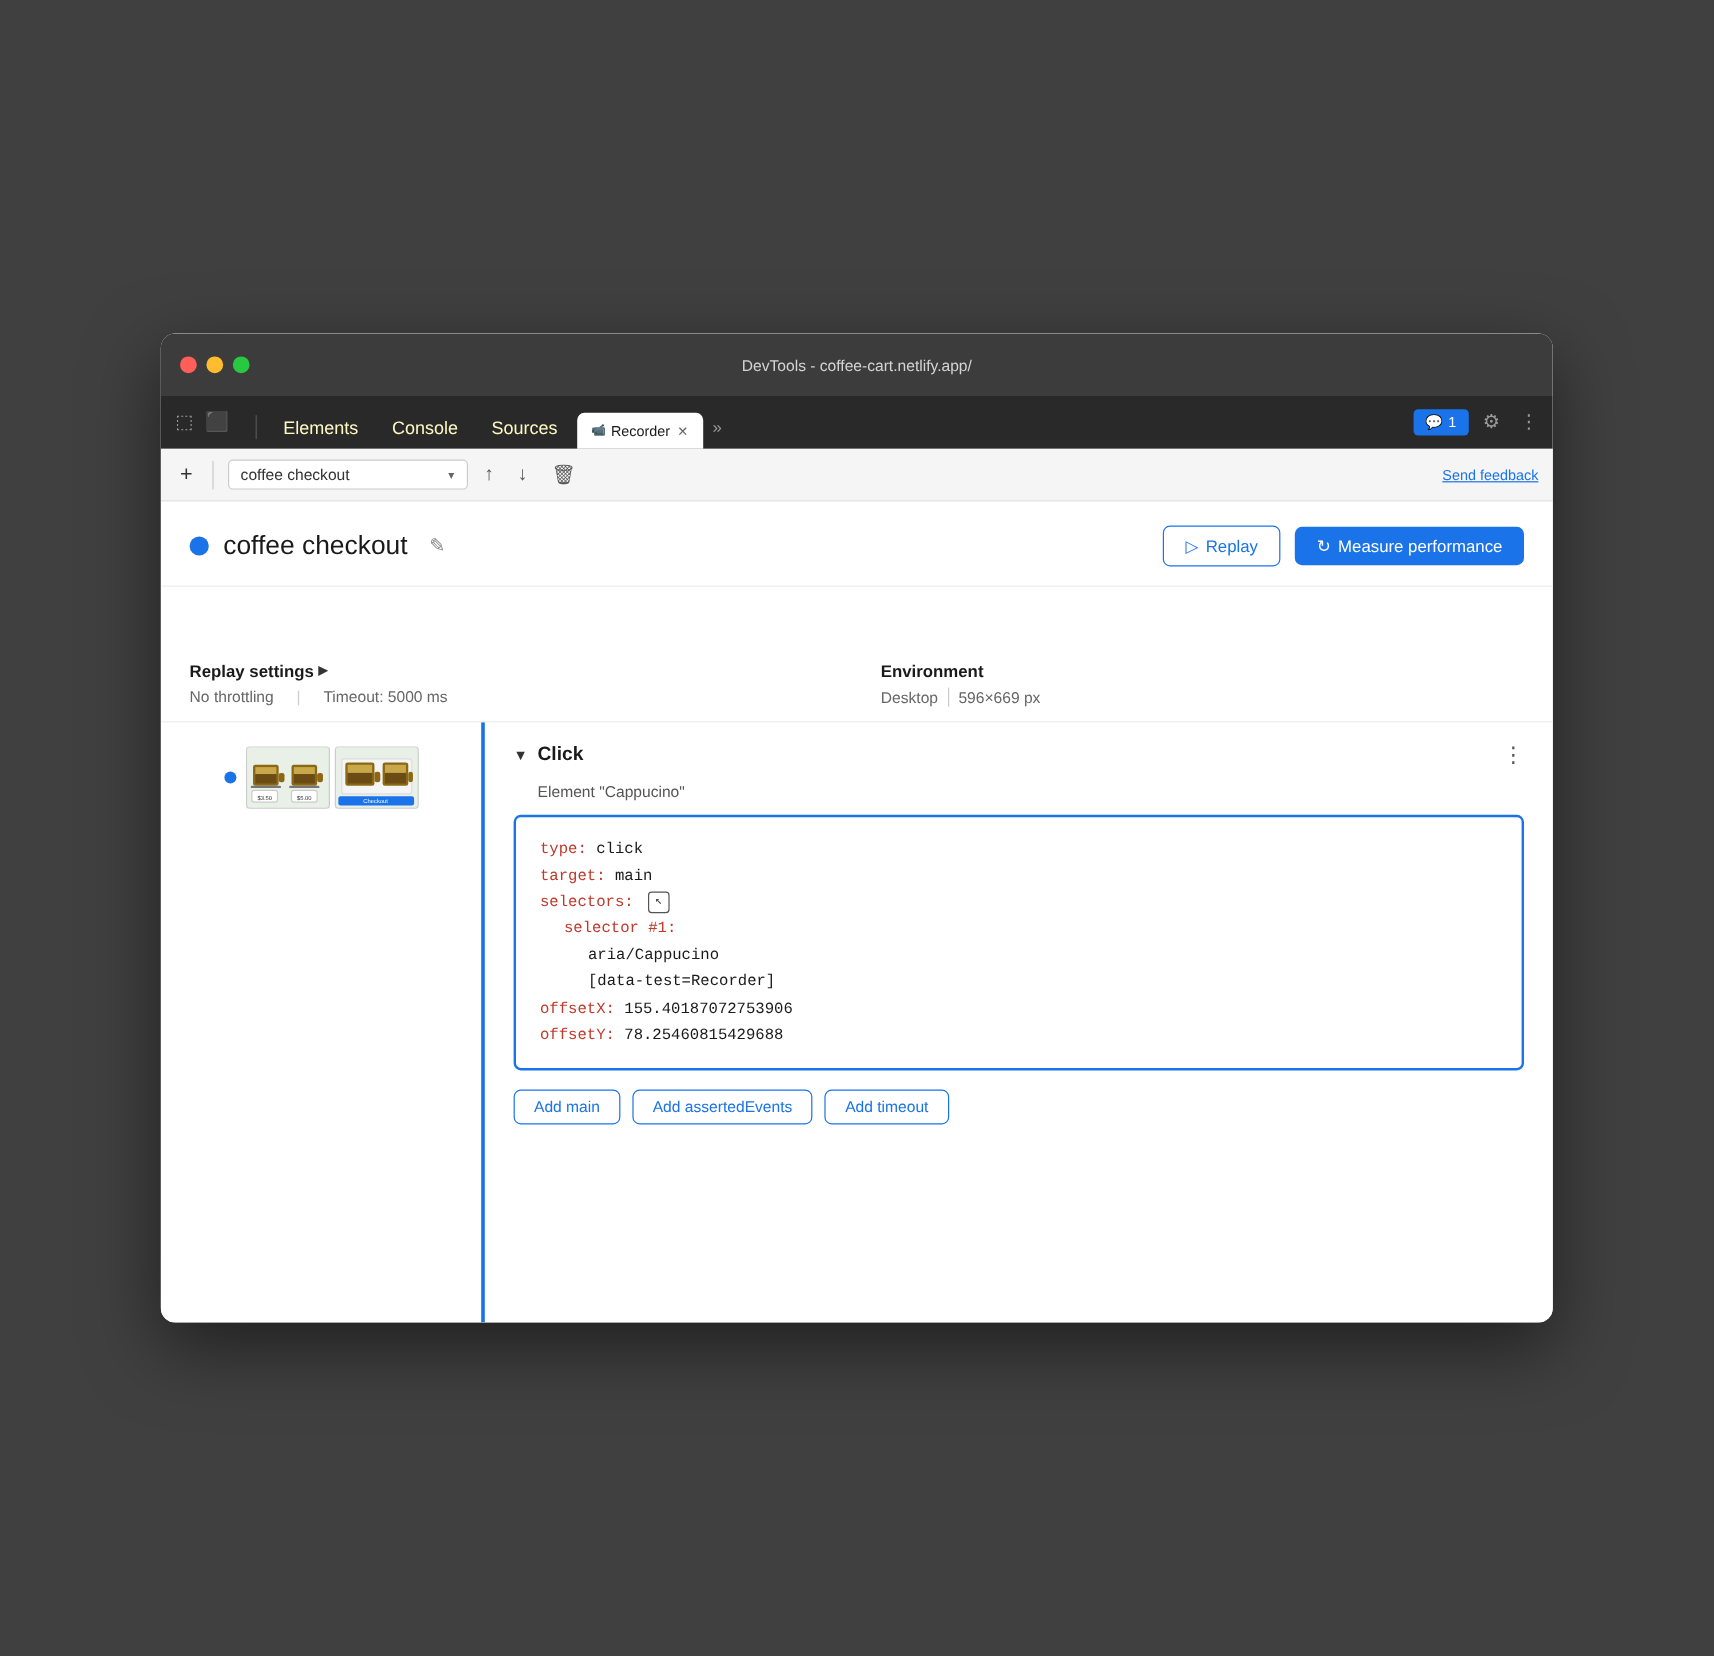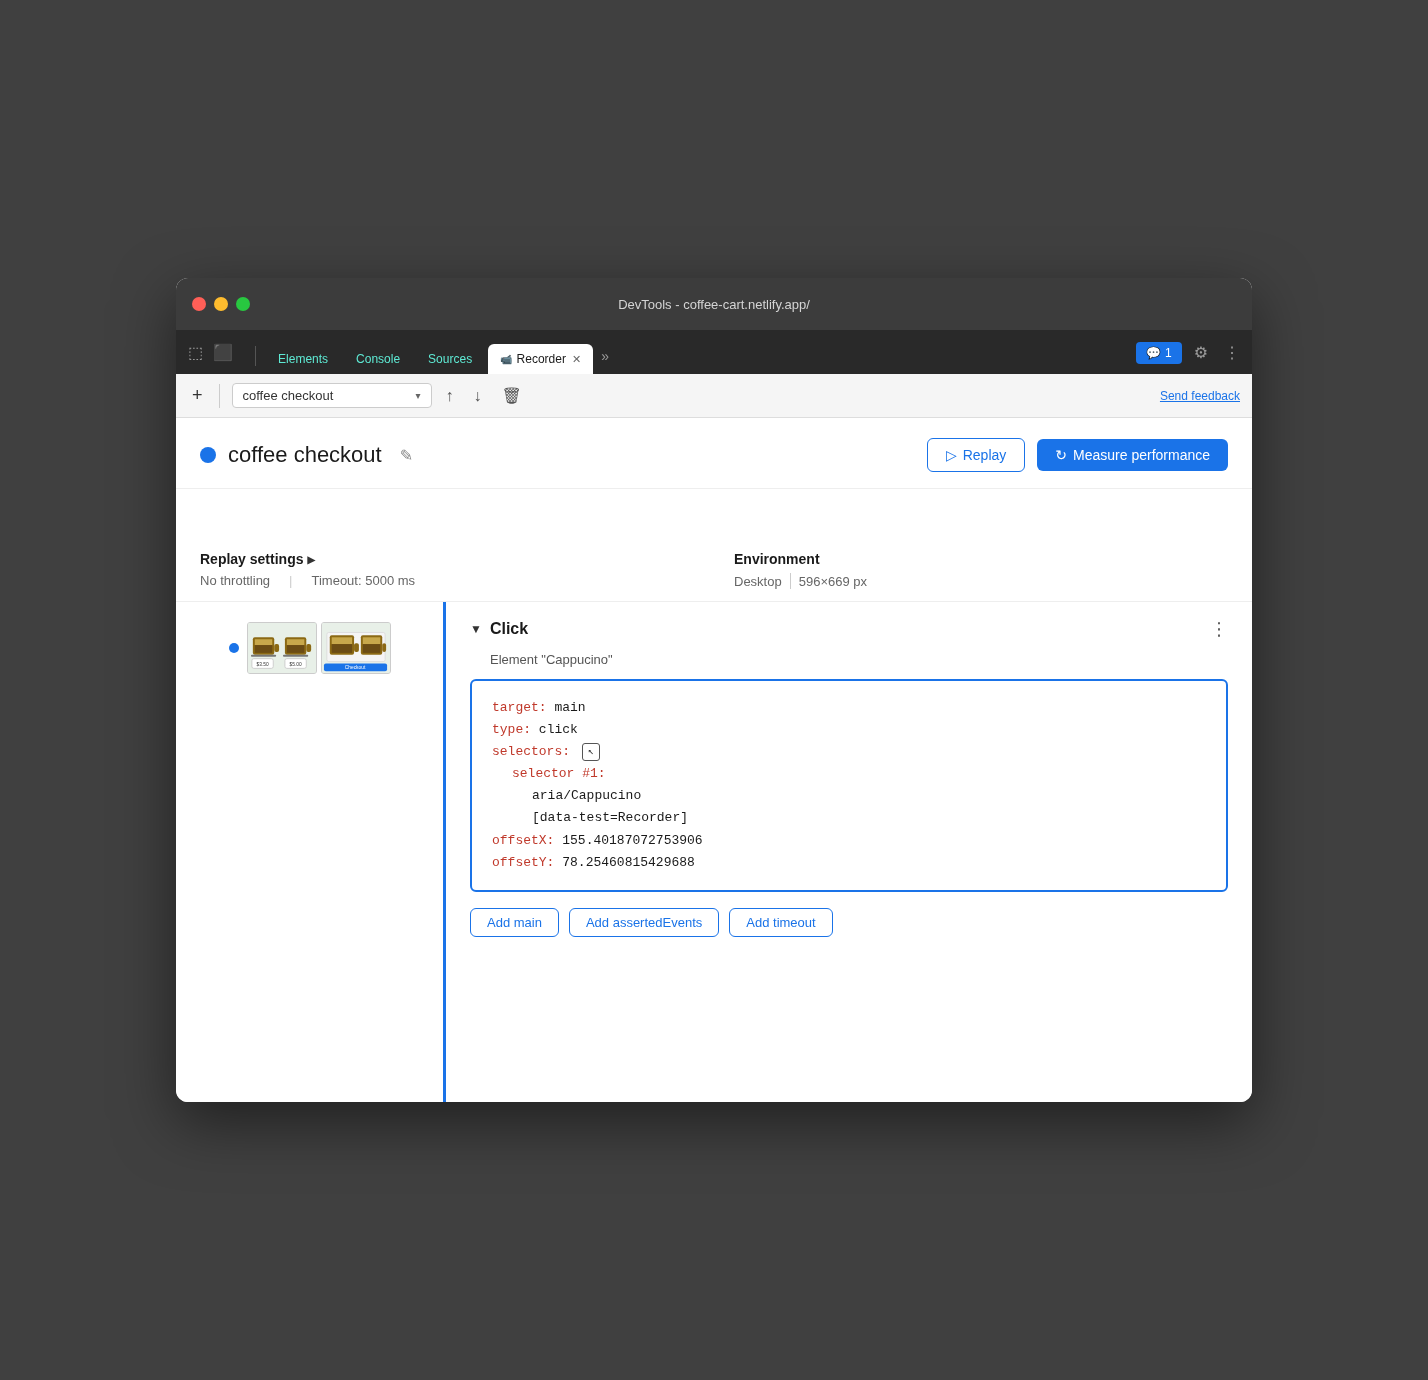--- a/index.html
+++ b/index.html
@@ -5,21 +5,21 @@
     * { box-sizing: border-box; margin: 0; padding: 0; }
     body {
       background: #404040;
       display: flex;
       justify-content: center;
       align-items: center;
       min-height: 100vh;
       font-family: -apple-system, BlinkMacSystemFont, 'Helvetica Neue', sans-serif;
     }
     .window {
-      width: 1076px;
+      width: 1160px;
       background: #ffffff;
       border-radius: 12px;
       overflow: hidden;
       box-shadow: 0 20px 60px rgba(0,0,0,0.5);
     }
     
     .title-bar {
       background: #3c3c3c;
       height: 52px;
       display: flex;
@@ -73,22 +73,22 @@
     }
     .tab-bar-divider {
       width: 1px;
       height: 20px;
       background: #555;
       margin: 0 6px;
       margin-bottom: 8px;
     }
     .tab {
       padding: 8px 12px;
-      font-size: 12px;
-      color: #5eead4;
+      font-size: 15px;
+      color: #fef9c3;
       cursor: pointer;
       border-radius: 6px 6px 0 0;
     }
     .tab-recorder {
       display: flex;
       align-items: center;
       gap: 4px;
       padding: 8px 12px;
       font-size: 12px;
       background: #ffffff;
@@ -603,26 +603,26 @@
       <div class="steps-right">
         <div class="step-header">
           <span class="step-triangle">▼</span>
           <span class="step-type">Click</span>
           <span class="step-dots-menu">⋮</span>
         </div>
         <div class="step-element">Element "Cappucino"</div>
 
         <div class="code-block">
           <span class="code-line">
+            <span class="code-key">type:</span>
+            <span class="code-val"> </span><span class="code-val">click</span>
+          </span>
+          <span class="code-line">
             <span class="code-key">target:</span>
             <span class="code-val"> </span><span class="code-val">main</span>
-          </span>
-          <span class="code-line">
-            <span class="code-key">type:</span>
-            <span class="code-val"> </span><span class="code-val">click</span>
           </span>
           <span class="code-line">
             <span class="code-key">selectors:</span>
             <span class="selector-icon-inline">↖</span>
           </span>
           <span class="code-line code-indent1">
             <span class="code-key">selector #1:</span>
           </span>
           <span class="code-line code-indent2">
             <span class="code-val">aria/Cappucino</span>

